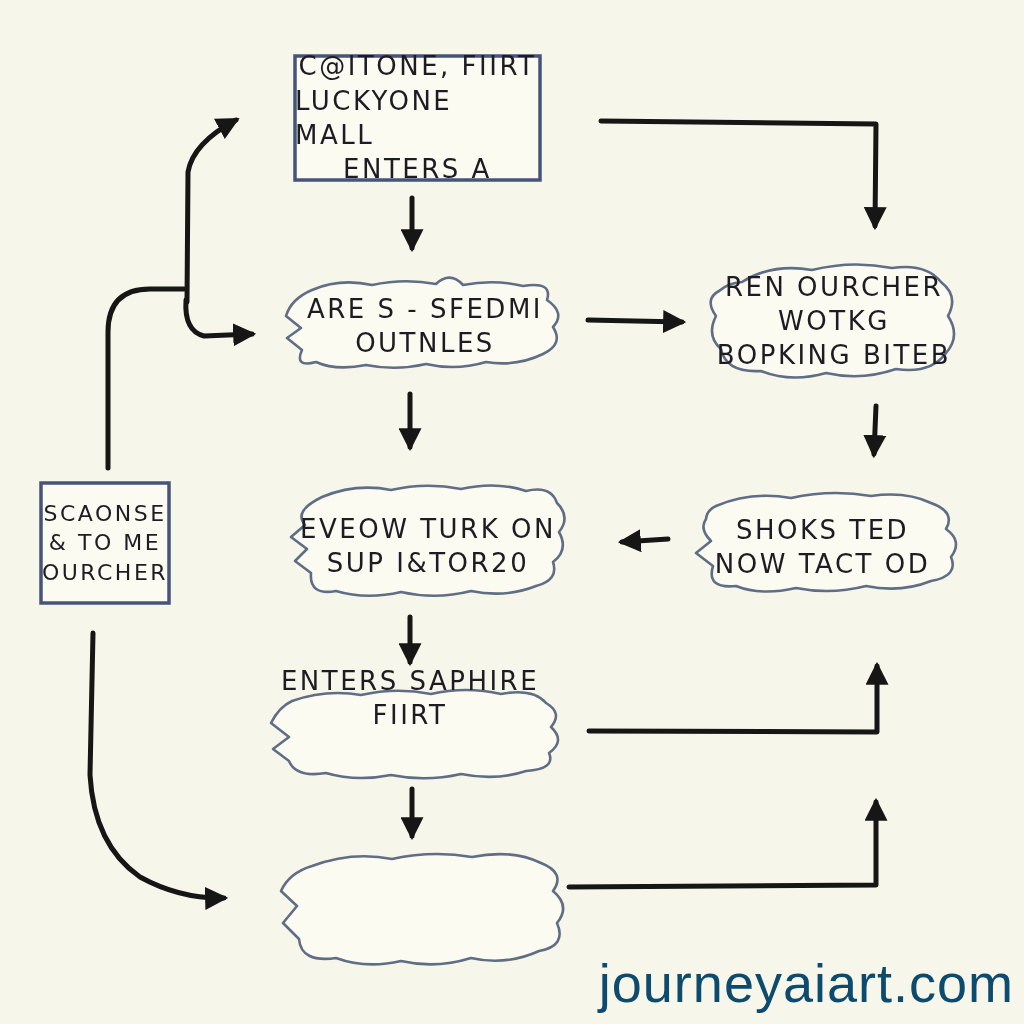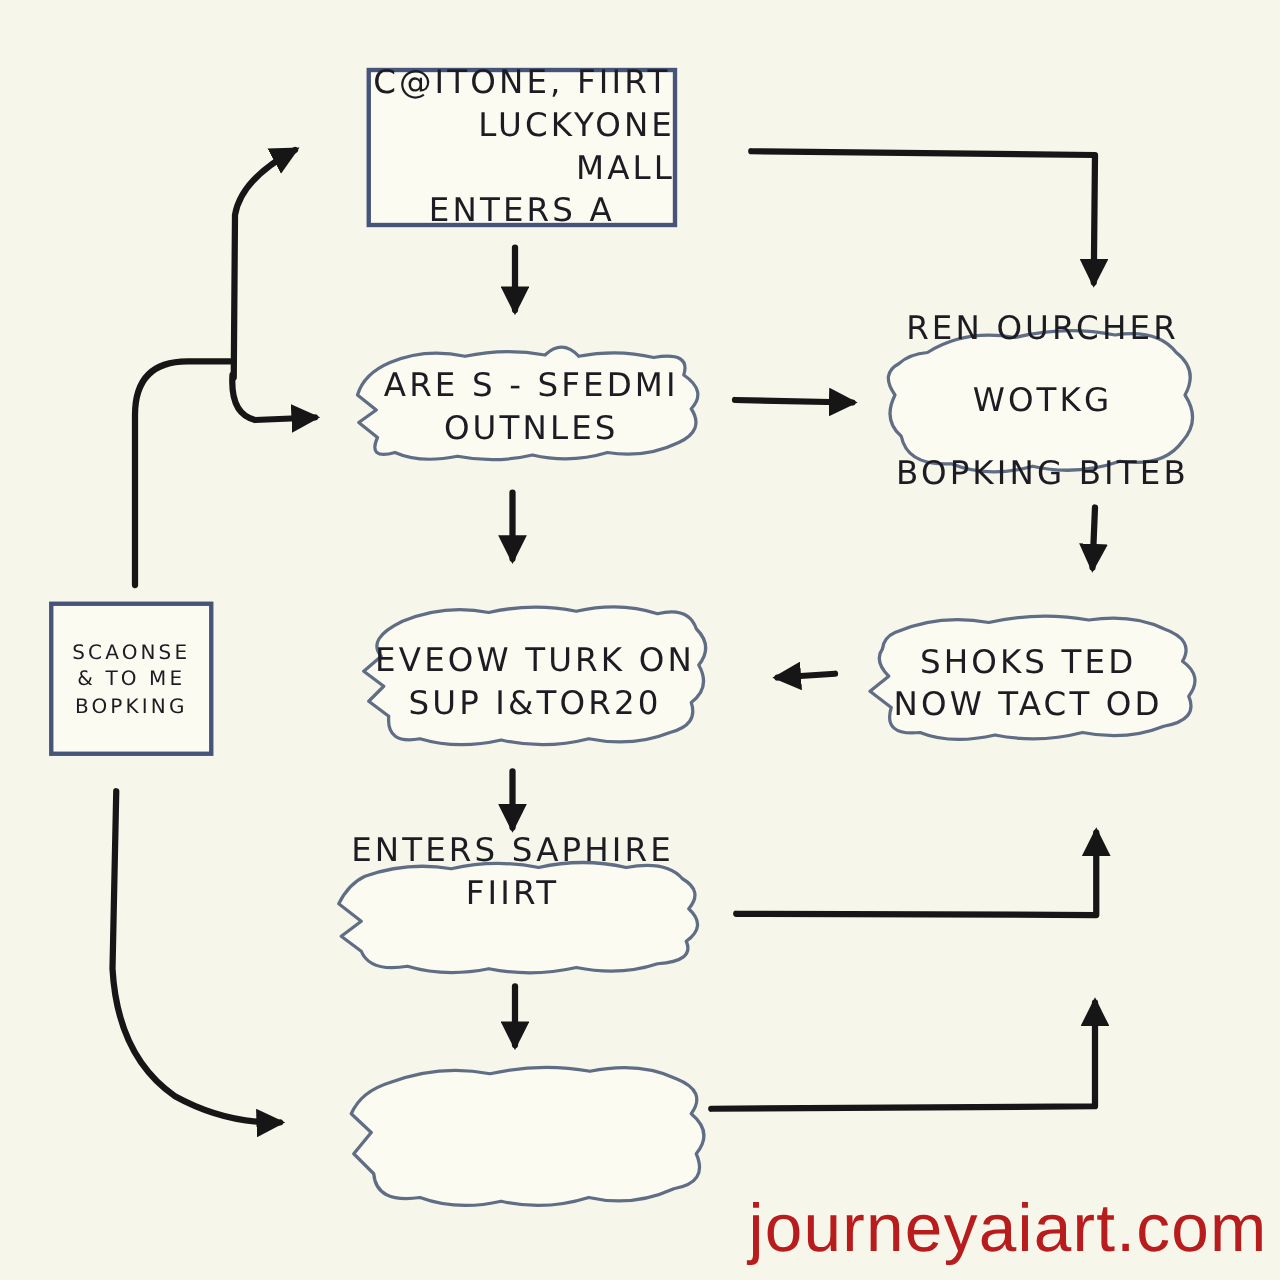--- a/index.html
+++ b/index.html
@@ -8,35 +8,35 @@
     width:1024px;height:1024px;
     background:#f7f6ea;
     overflow:hidden;
     font-family:"DejaVu Sans", sans-serif;
   }
   svg.layer{position:absolute;left:0;top:0;}
   .node-label{
     position:absolute;
     display:flex;flex-direction:column;
     align-items:center;justify-content:center;
-    text-align:right;
+    text-align:left;
     color:#1c1c22;
     font-weight:400;
     letter-spacing:2.5px;
     line-height:1.32;
   }
   .fs27{font-size:26px;}
-  .fs24{font-size:16px;}
+  .fs24{font-size:22px;}
   .watermark{
     position:absolute;
     right:10px;bottom:10px;
     font-family:"Liberation Sans", sans-serif;
     font-size:54px;
     font-weight:300;
-    color:#b91c1c;
+    color:#0c4a6e;
     letter-spacing:1px;
   }
 </style>
 </head>
 <body>
 
 <div class="canvas">
 
   <svg class="layer" width="1024" height="1024" viewBox="0 0 1024 1024">
     <defs>
@@ -81,30 +81,30 @@
     <div>C@ITONE, FIIRT</div>
     <div>LUCKYONE MALL</div>
     <div>ENTERS A</div>
   </div>
 
   <div class="node-label fs27" style="left:285px;top:280px;width:280px;height:92px;">
     <div>ARE S - SFEDMI</div>
     <div>OUTNLES</div>
   </div>
 
-  <div class="node-label fs27" style="left:705px;top:265px;width:258px;height:112px;gap:24px;">
+  <div class="node-label fs27" style="left:705px;top:265px;width:258px;height:112px;">
     <div>REN OURCHER</div>
     <div>WOTKG</div>
     <div>BOPKING BITEB</div>
   </div>
 
   <div class="node-label fs24" style="left:41px;top:483px;width:128px;height:120px;">
     <div>SCAONSE</div>
     <div>&amp; TO ME</div>
-    <div>BOPKING</div>
+    <div>OURCHER</div>
   </div>
 
   <div class="node-label fs27" style="left:290px;top:492px;width:276px;height:108px;">
     <div>EVEOW TURK ON</div>
     <div>SUP I&amp;TOR20</div>
   </div>
 
   <div class="node-label fs27" style="left:680px;top:497px;width:285px;height:100px;">
     <div>SHOKS TED</div>
     <div>NOW TACT OD</div>

